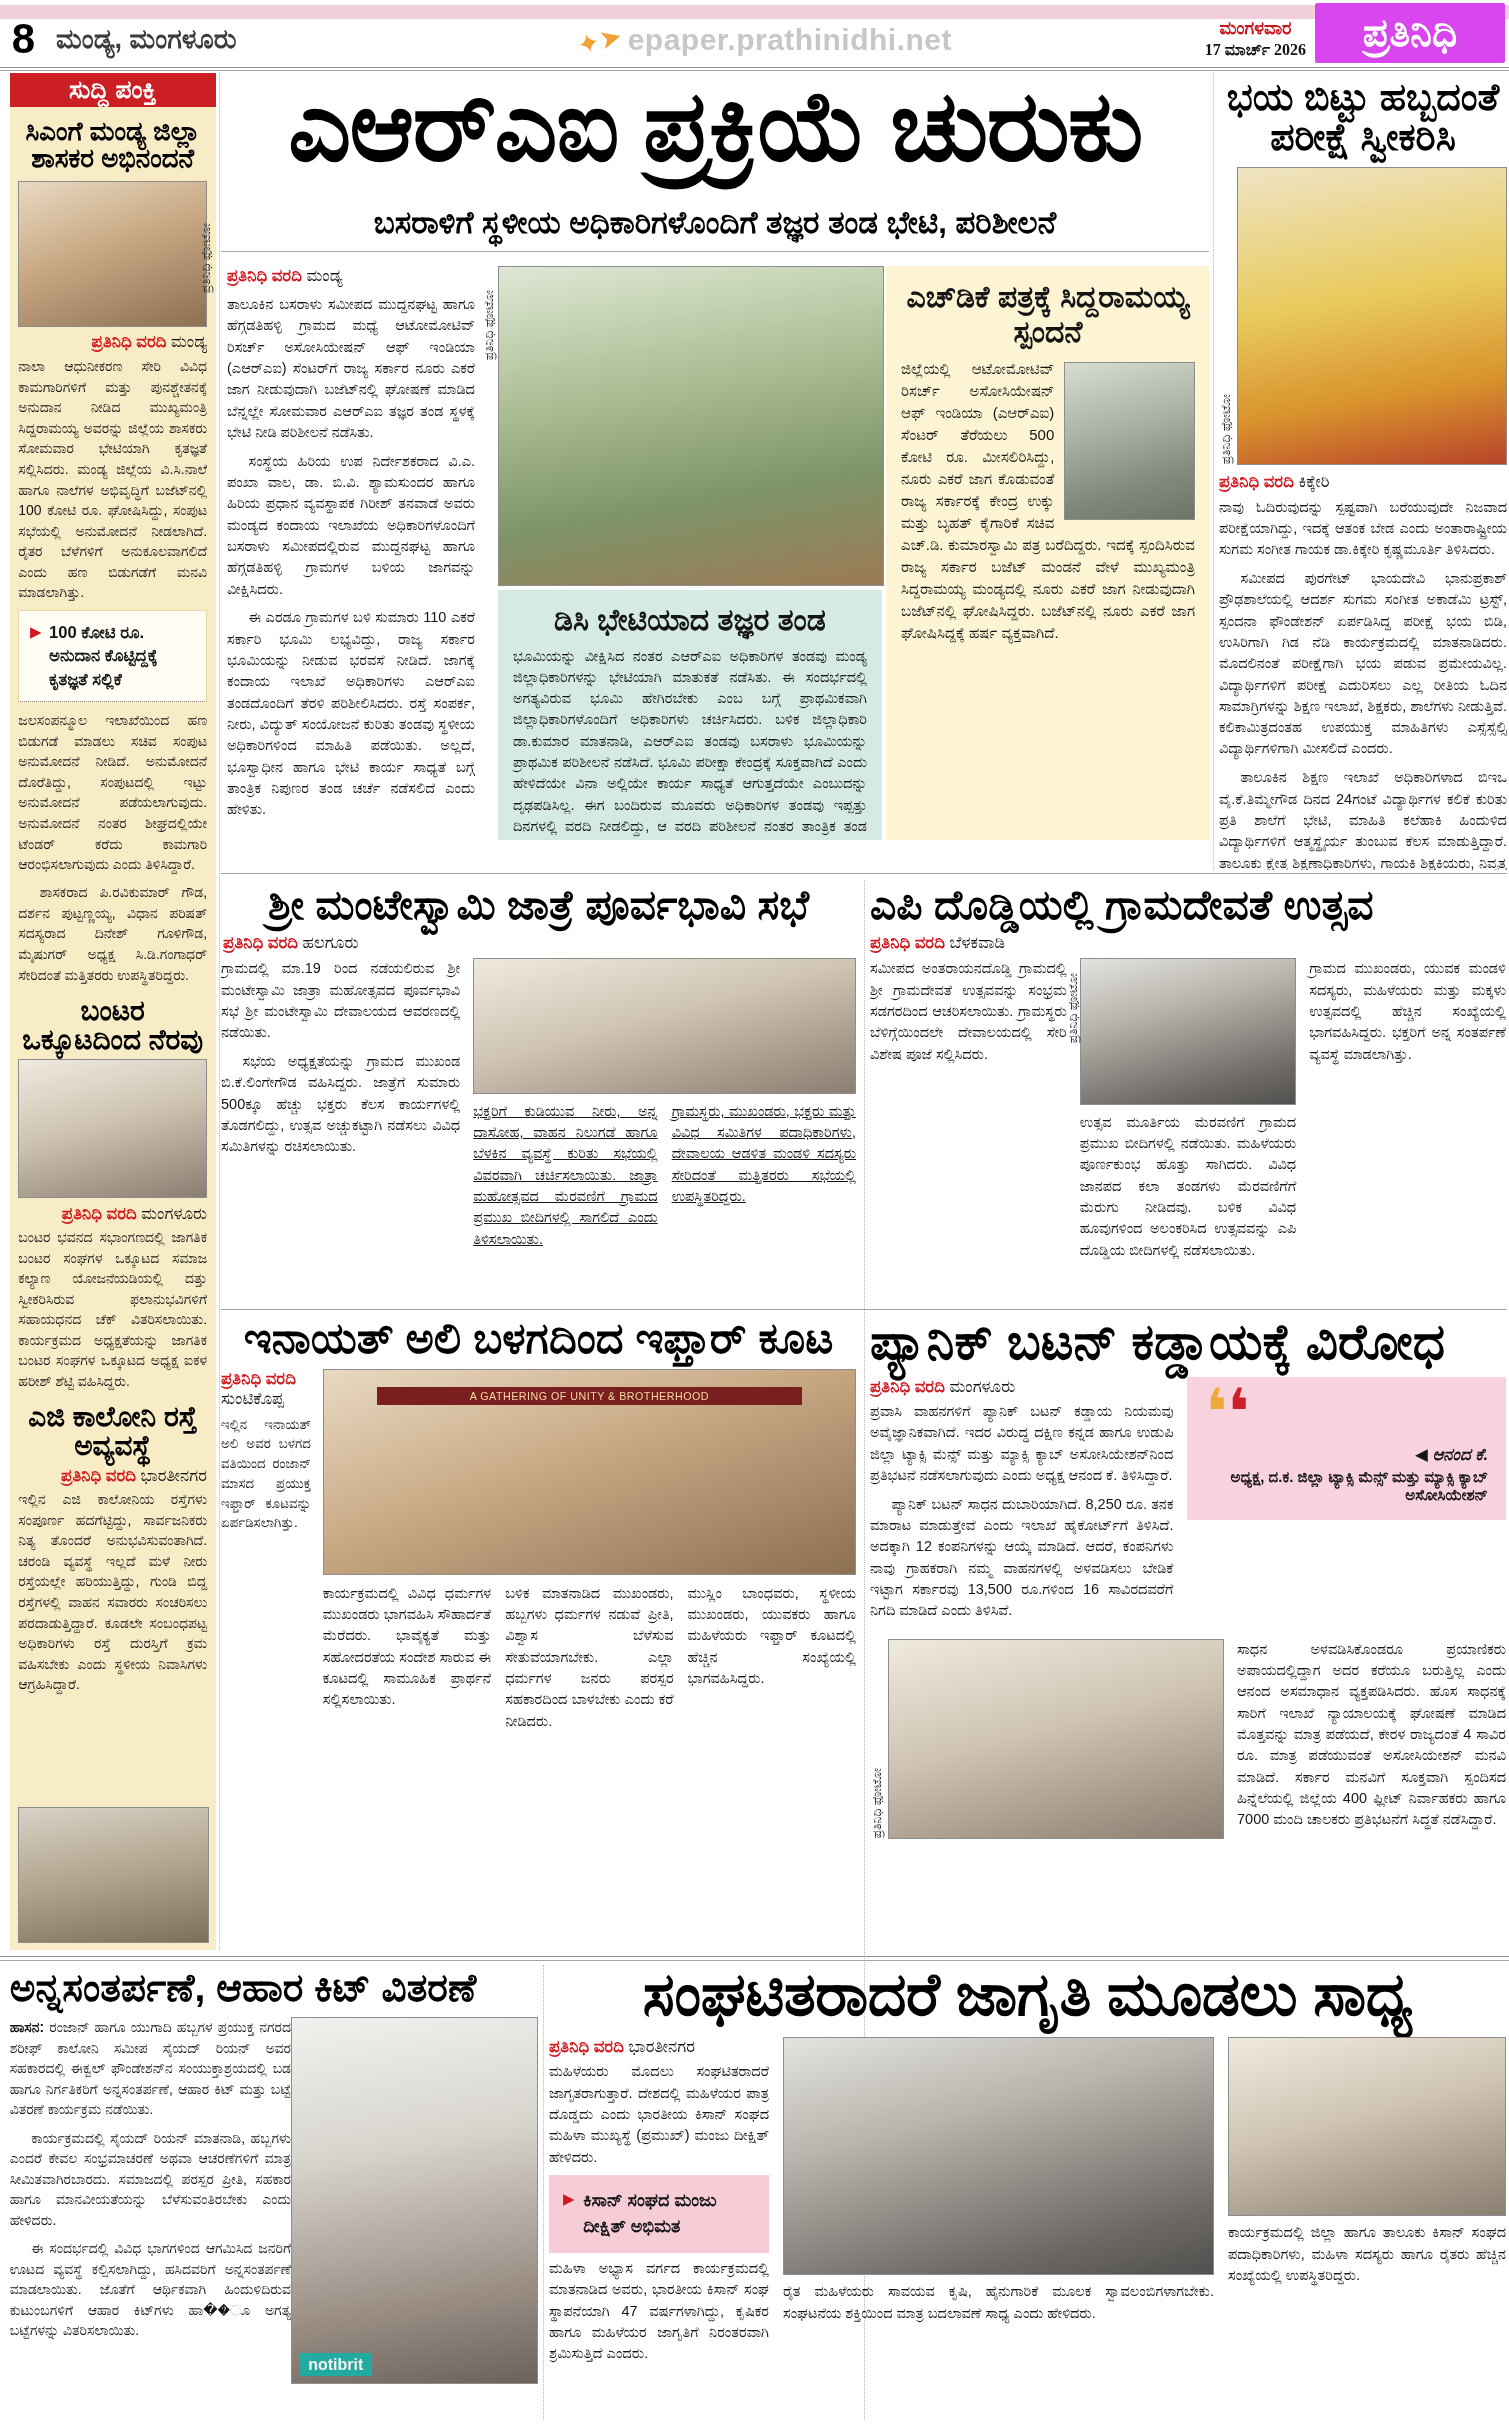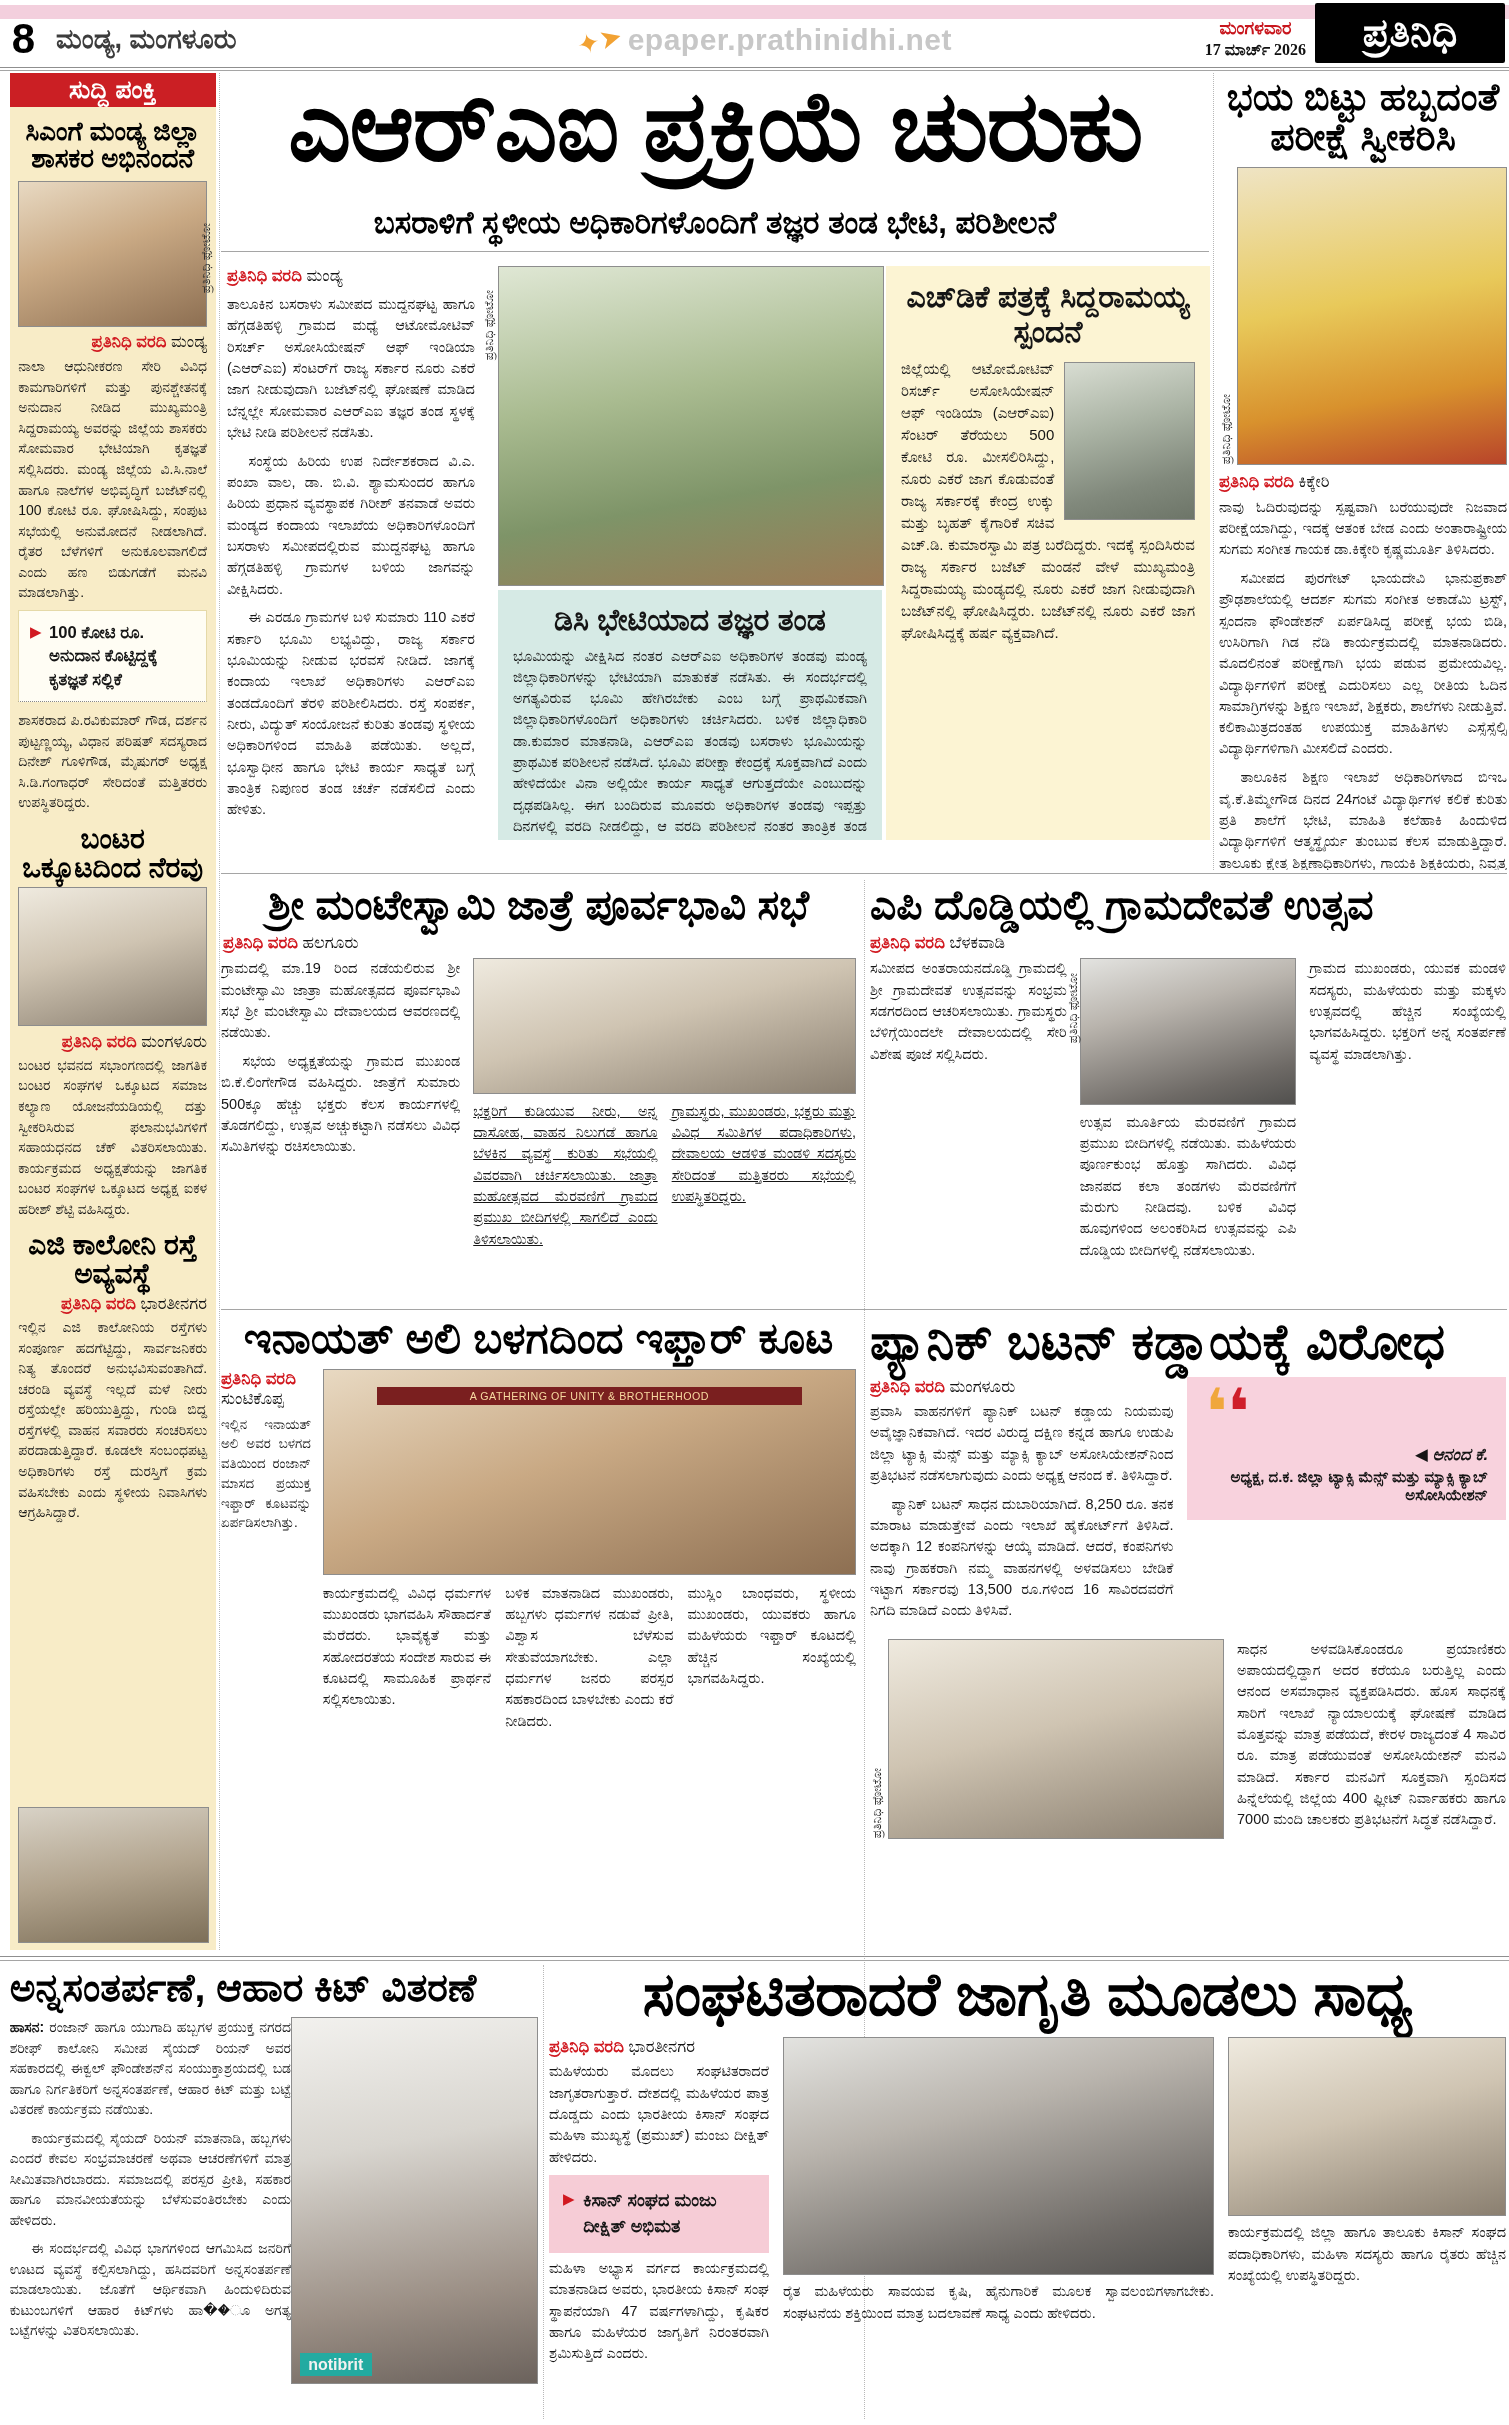--- a/index.html
+++ b/index.html
@@ -7,21 +7,21 @@
         font-family:"Liberation Sans","DejaVu Sans",sans-serif;color:#151515;overflow:hidden;}
   .abs{position:absolute;}
   
   .topstrip{background:#f3cfdd;}
   .pagenum{font-size:42px;font-weight:800;color:#000;}
   .edition{font-size:27px;font-weight:800;color:#3c3c3c;}
   .url{font-size:30px;font-weight:800;color:#c7c7c7;letter-spacing:0.5px;}
   .cursor-ic{display:inline-block;color:#f2a233;font-size:27px;transform:rotate(-15deg);margin-right:5.4px;}
   .day{font-size:18px;font-weight:800;color:#c8161d;text-align:center;}
   .date{font-size:16px;font-weight:700;color:#111;text-align:center;font-family:"Liberation Serif","DejaVu Serif",serif;}
-  .masthead{background:#000000;color:#fff;display:flex;align-items:center;justify-content:center;
+  .masthead{background:#d946ef;color:#fff;display:flex;align-items:center;justify-content:center;
             font-size:39px;font-weight:800;border-radius:2.1px;text-align:center;}
   .hdrrule{border-top:1.6px solid #8f8f8f;}
   
   .photo{background:linear-gradient(165deg,#d8ddd2 0%,#aab3a4 40%,#81897c 75%,#6d7568 100%);
          border:0.5px solid #8d8d8d;position:relative;overflow:hidden;}
   .ph-warm{background:linear-gradient(160deg,#e8d9c2 0%,#c9a984 45%,#8d6f52 100%);}
   .ph-crowd{background:linear-gradient(165deg,#e3e3e0 0%,#b9b4ad 35%,#6e6a66 80%,#51504e 100%);}
   .ph-field{background:linear-gradient(170deg,#dfe7d4 0%,#a9bb90 40%,#7e9468 70%,#9c7a55 100%);}
   .ph-flags{background:linear-gradient(170deg,#efe4c4 0%,#e8c95a 45%,#d8912d 75%,#b8442a 100%);}
   .ph-hall{background:linear-gradient(165deg,#efeadf 0%,#cfc4b2 45%,#8a7f70 100%);}
@@ -93,20 +93,21 @@
         <span class="who">ಪ್ರತಿನಿಧಿ ವರದಿ</span> <span class="place">ಮಂಡ್ಯ</span>
       </div>
       <div class="body" style="font-size:14px;">
           <p>ನಾಲಾ ಆಧುನೀಕರಣ ಸೇರಿ ವಿವಿಧ ಕಾಮಗಾರಿಗಳಿಗೆ ಮತ್ತು ಪುನಶ್ಚೇತನಕ್ಕೆ ಅನುದಾನ ನೀಡಿದ ಮುಖ್ಯಮಂತ್ರಿ ಸಿದ್ದರಾಮಯ್ಯ ಅವರನ್ನು ಜಿಲ್ಲೆಯ ಶಾಸಕರು ಸೋಮವಾರ ಭೇಟಿಯಾಗಿ ಕೃತಜ್ಞತೆ ಸಲ್ಲಿಸಿದರು. ಮಂಡ್ಯ ಜಿಲ್ಲೆಯ ವಿ.ಸಿ.ನಾಲೆ ಹಾಗೂ ನಾಲೆಗಳ ಅಭಿವೃದ್ಧಿಗೆ ಬಜೆಟ್‌ನಲ್ಲಿ 100 ಕೋಟಿ ರೂ. ಘೋಷಿಸಿದ್ದು, ಸಂಪುಟ ಸಭೆಯಲ್ಲಿ ಅನುಮೋದನೆ ನೀಡಲಾಗಿದೆ. ರೈತರ ಬೆಳೆಗಳಿಗೆ ಅನುಕೂಲವಾಗಲಿದೆ ಎಂದು ಹಣ ಬಿಡುಗಡೆಗೆ ಮನವಿ ಮಾಡಲಾಗಿತ್ತು.</p>
         </div>
       <div class="hl-box" style="margin:5.4px 0 8.6px 0;">
         <span class="arr">▶</span>
         <span>100 ಕೋಟಿ ರೂ. ಅನುದಾನ ಕೊಟ್ಟಿದ್ದಕ್ಕೆ ಕೃತಜ್ಞತೆ ಸಲ್ಲಿಕೆ</span>
       </div>
       <div class="body" style="font-size:14px;">
+        <p>ಜಲಸಂಪನ್ಮೂಲ ಇಲಾಖೆಯಿಂದ ಹಣ ಬಿಡುಗಡೆ ಮಾಡಲು ಸಚಿವ ಸಂಪುಟ ಅನುಮೋದನೆ ನೀಡಿದೆ. ಅನುಮೋದನೆ ದೊರೆತಿದ್ದು, ಸಂಪುಟದಲ್ಲಿ ಇಟ್ಟು ಅನುಮೋದನೆ ಪಡೆಯಲಾಗುವುದು. ಅನುಮೋದನೆ ನಂತರ ಶೀಘ್ರದಲ್ಲಿಯೇ ಟೆಂಡರ್ ಕರೆದು ಕಾಮಗಾರಿ ಆರಂಭಿಸಲಾಗುವುದು ಎಂದು ತಿಳಿಸಿದ್ದಾರೆ.</p>
           <p>ಶಾಸಕರಾದ ಪಿ.ರವಿಕುಮಾರ್ ಗೌಡ, ದರ್ಶನ ಪುಟ್ಟಣ್ಣಯ್ಯ, ವಿಧಾನ ಪರಿಷತ್ ಸದಸ್ಯರಾದ ದಿನೇಶ್ ಗೂಳಿಗೌಡ, ಮೈಷುಗರ್ ಅಧ್ಯಕ್ಷ ಸಿ.ಡಿ.ಗಂಗಾಧರ್ ಸೇರಿದಂತೆ ಮತ್ತಿತರರು ಉಪಸ್ಥಿತರಿದ್ದರು.</p>
       </div>
       <div class="h-sec" style="font-size:28px;text-align:center;margin:10.7px 0 5.4px 0;">ಬಂಟರ ಒಕ್ಕೂಟದಿಂದ ನೆರವು</div>
       <div class="photo ph-hall" style="height:137px;margin:5.4px 0;"></div>
       <div class="byline" style="margin:3.2px 0;text-align:right;">
         <span class="who">ಪ್ರತಿನಿಧಿ ವರದಿ</span> <span class="place">ಮಂಗಳೂರು</span>
       </div>
       <div class="body" style="font-size:14px;">
         <p>ಬಂಟರ ಭವನದ ಸಭಾಂಗಣದಲ್ಲಿ ಜಾಗತಿಕ ಬಂಟರ ಸಂಘಗಳ ಒಕ್ಕೂಟದ ಸಮಾಜ ಕಲ್ಯಾಣ ಯೋಜನೆಯಡಿಯಲ್ಲಿ ದತ್ತು ಸ್ವೀಕರಿಸಿರುವ ಫಲಾನುಭವಿಗಳಿಗೆ ಸಹಾಯಧನದ ಚೆಕ್ ವಿತರಿಸಲಾಯಿತು. ಕಾರ್ಯಕ್ರಮದ ಅಧ್ಯಕ್ಷತೆಯನ್ನು ಜಾಗತಿಕ ಬಂಟರ ಸಂಘಗಳ ಒಕ್ಕೂಟದ ಅಧ್ಯಕ್ಷ ಐಕಳ ಹರೀಶ್ ಶೆಟ್ಟಿ ವಹಿಸಿದ್ದರು.</p>
       </div>

